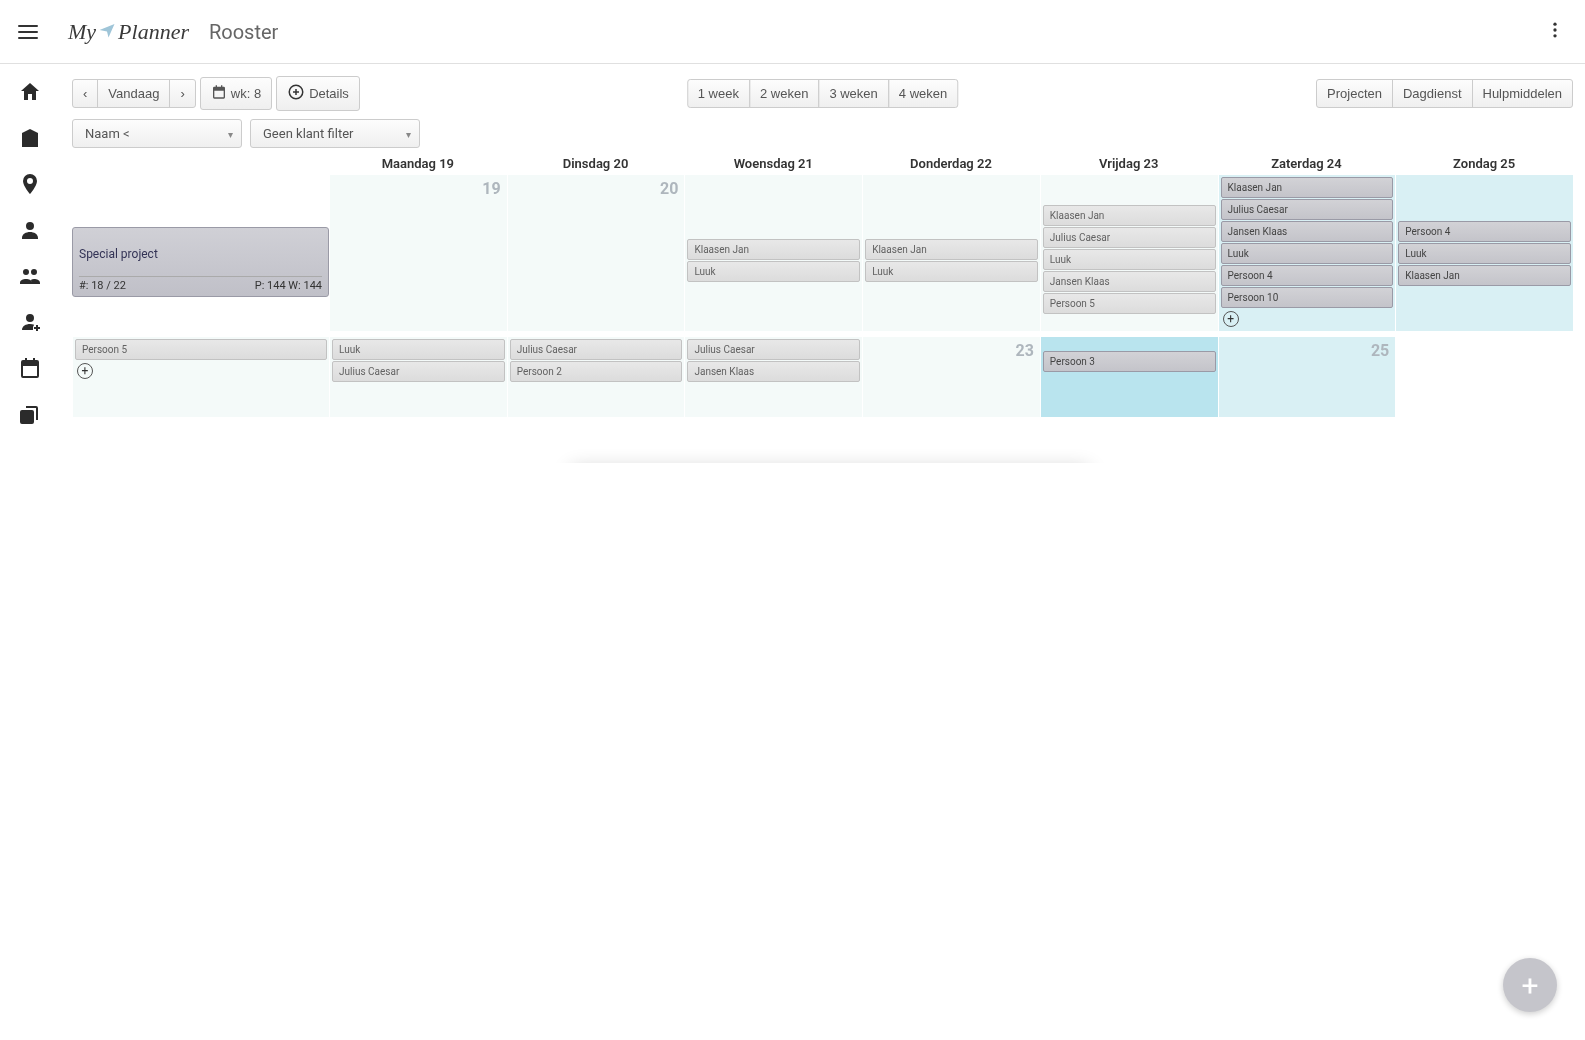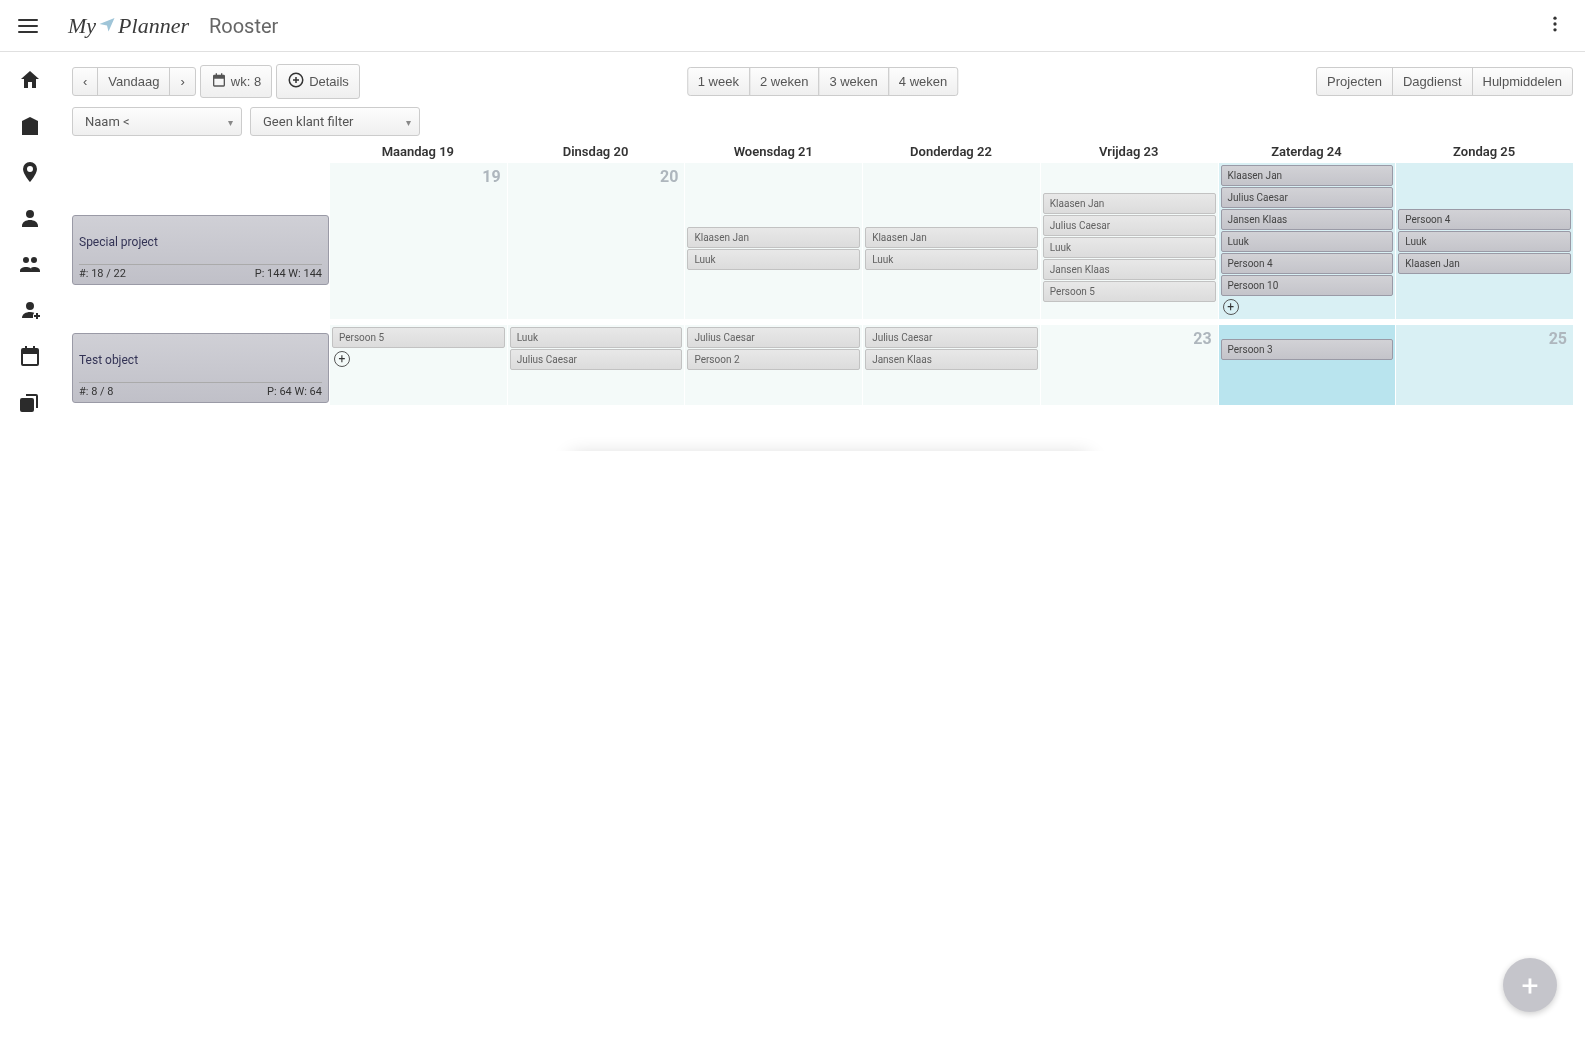--- a/index.html
+++ b/index.html
@@ -1,19 +1,19 @@
 <!DOCTYPE html>
 <html><head>
 <meta charset="utf-8">
 <style>
 * { box-sizing: border-box; margin: 0; padding: 0; }
 body { font-family: -apple-system, BlinkMacSystemFont, "Segoe UI", Roboto, Arial, sans-serif; font-size: 13px; color: #333; background: #fff; }
 
 
-.appbar { display: flex; align-items: center; height: 52px; padding: 0 16px; border-bottom: 1px solid #e0e0e0; }
+.appbar { display: flex; align-items: center; height: 64px; padding: 0 16px; border-bottom: 1px solid #e0e0e0; }
 .hamburger { width: 24px; height: 24px; cursor: pointer; margin-right: 28px; }
 .hamburger svg { width: 24px; height: 24px; }
 .logo { font-family: Georgia, serif; font-size: 22px; font-style: italic; color: #3a3a3a; margin-right: 20px; display: flex; align-items: center; }
 .logo .paper { margin: 0 2px; }
 .page-title { font-size: 20px; color: #666; font-weight: 400; text-align: center; }
 .appbar-spacer { flex: 1; }
 .kebab { width: 24px; height: 24px; cursor: pointer; }
 .kebab svg { width: 20px; height: 20px; }
 
 
@@ -239,27 +239,20 @@
           </div>
           <div class="daycell sun">
             <div style="height:44px"></div>
             <div class="chip dark">Persoon 4</div>
             <div class="chip dark">Luuk</div>
             <div class="chip dark">Klaasen Jan</div>
           </div>
         </div>
 
         <div class="project-row">
-          <div class="project-card">
-            <div class="project-name">Test object</div>
-            <div class="project-stats">
-              <span>#: 8 / 8</span>
-              <span>P: 64 W: 64</span>
-            </div>
-          </div>
           <div class="daycell">
             <div class="chip">Persoon 5</div>
             <span class="add-circle">+</span>
           </div>
           <div class="daycell">
             <div class="chip">Luuk</div>
             <div class="chip">Julius Caesar</div>
           </div>
           <div class="daycell">
             <div class="chip">Julius Caesar</div>

